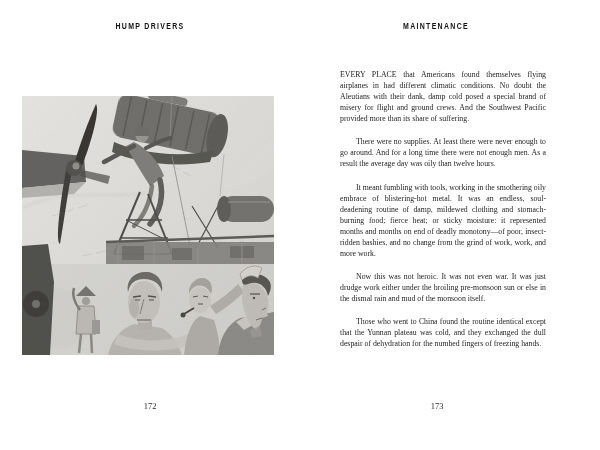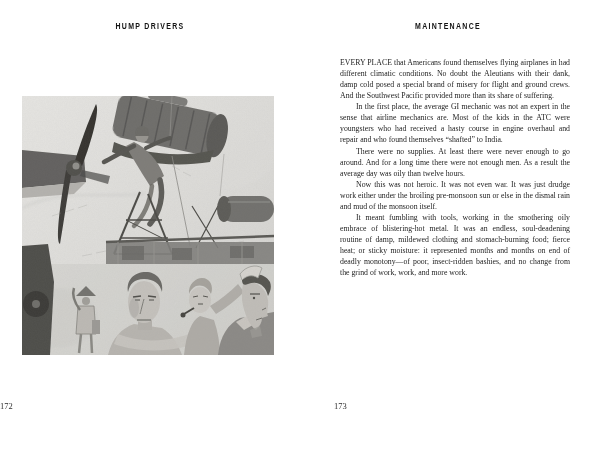--- a/index.html
+++ b/index.html
@@ -1,32 +1,32 @@
 <!DOCTYPE html>
 <html><head>
 <meta charset="utf-8">
 <style>
   html,body{margin:0;padding:0;background:#ffffff;}
   .spread{position:relative;width:600px;height:450px;background:#ffffff;overflow:hidden;
           font-family:"Liberation Serif",serif;}
   .page{position:absolute;top:0;height:362px;width:300px;}
   .page-left{left:0;}
-  .page-right{left:300px;}
+  .page-right{left:288px;}
   .running-head{position:absolute;top:21px;left:0;width:300px;text-align:center;
     font-family:"Liberation Sans",sans-serif;font-weight:bold;font-size:8.5px;
     letter-spacing:1.6px;color:#141414;transform:scaleX(.82);}
   .page-right .running-head{left:18px;width:260px;}
   .illustration{position:absolute;left:22px;top:96px;width:252px;height:259px;}
   .illustration svg{display:block;}
-  .folio{position:absolute;top:401px;left:0;width:300px;text-align:left;
+  .folio{position:absolute;top:401px;left:0;width:300px;text-align:center;
     font-size:8.5px;color:#2e2e2e;}
   .page-right .folio{left:34px;width:230px;}
   .text-col{position:absolute;left:40px;top:57px;width:230px;font-size:7.8px;
     line-height:11.06px;color:#1c1c1c;text-align:justify;}
-  .text-col p{margin:0;text-indent:16px;}
+  .text-col p{margin:12px;text-indent:16px;}
   .text-col p:first-child{text-indent:0;}
 </style>
 </head>
 <body>
 
 <div class="spread">
 
   <div class="page page-left">
     <div class="running-head">HUMP DRIVERS</div>
 
@@ -178,22 +178,22 @@
     </div>
 
     <div class="folio">172</div>
   </div>
 
   <div class="page page-right">
     <div class="running-head">MAINTENANCE</div>
 
     <div class="text-col">
       <p>EVERY PLACE that Americans found themselves flying airplanes in had different climatic conditions. No doubt the Aleutians with their dank, damp cold posed a special brand of misery for flight and ground crews. And the Southwest Pacific provided more than its share of suffering.</p>
-      <p>In the first place, the average GI mechanic was not an expert in the sense that airline mechanics are. Most of the kids in the ATC were youngsters who had received a hasty course in engine overhaul and repair and who found themselves “shafted” to India.</p>
       <p>There were no supplies. At least there were never enough to go around. And for a long time there were not enough men. As a result the average day was oily than twelve hours.</p>
+      <p>It meant fumbling with tools, working in the smothering oily embrace of blistering-hot metal. It was an endless, soul-deadening routine of damp, mildewed clothing and stomach-burning food; fierce heat; or sticky moisture: it represented months and months on end of deadly monotony—of poor, insect-ridden bashies, and no change from the grind of work, work, and more work.</p>
       <p>Now this was not heroic. It was not even war. It was just drudge work either under the broiling pre-monsoon sun or else in the dismal rain and mud of the monsoon itself.</p>
-      <p>It meant fumbling with tools, working in the smothering oily embrace of blistering-hot metal. It was an endless, soul-deadening routine of damp, mildewed clothing and stomach-burning food; fierce heat; or sticky moisture: it represented months and months on end of deadly monotony—of poor, insect-ridden bashies, and no change from the grind of work, work, and more work.</p>
+      <p>Those who went to China found the routine identical except that the Yunnan plateau was cold, and they exchanged the dull despair of dehydration for the numbed fingers of freezing hands.</p>
     </div>
 
     <div class="folio">173</div>
   </div>
 
 </div>
 
 </body></html>

